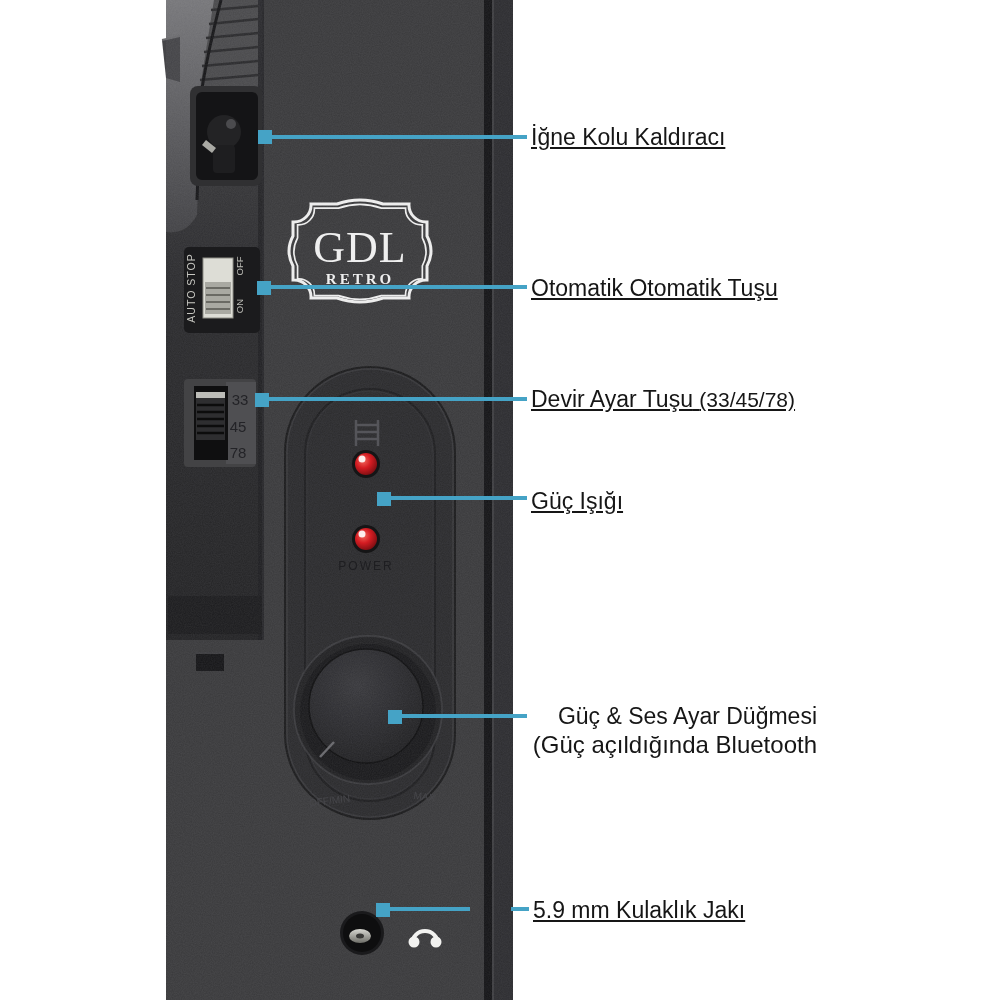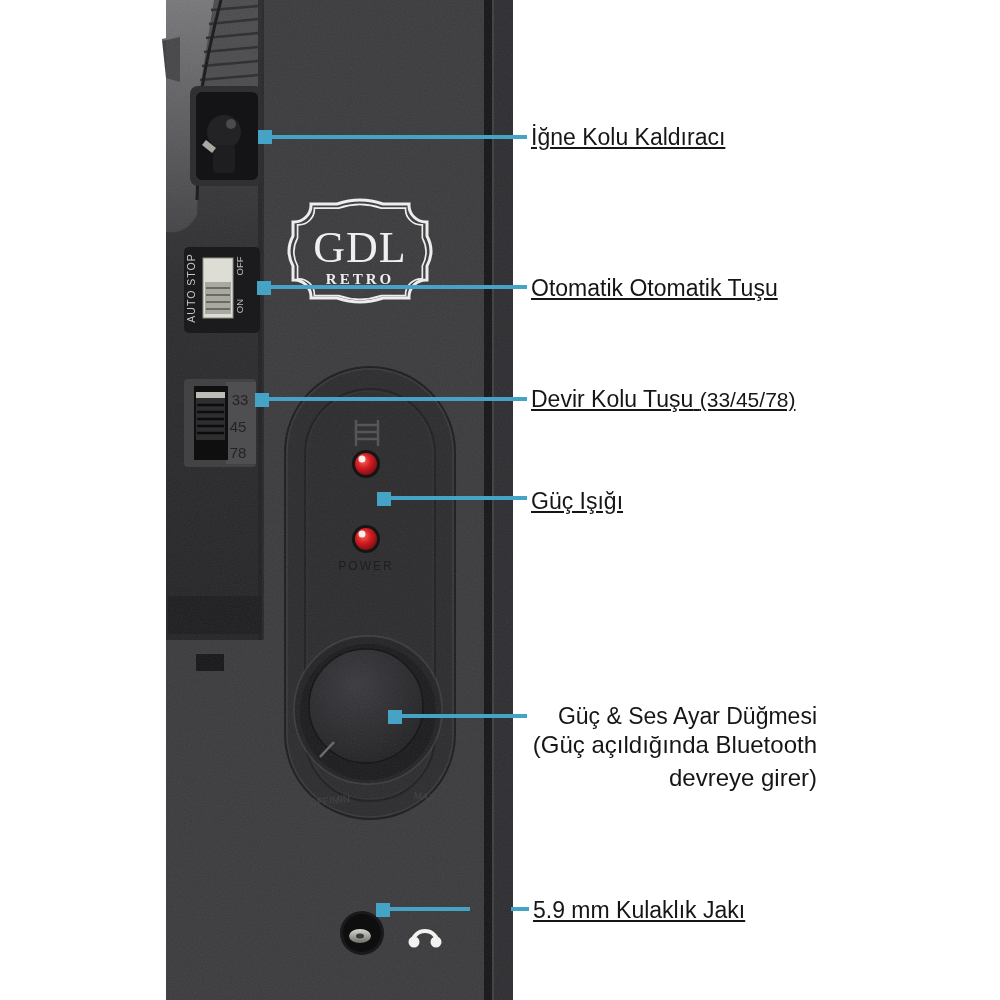--- a/index.html
+++ b/index.html
@@ -199,38 +199,37 @@
   <div>
     <div class="callout-marker" style="left:257px;top:281px"></div>
     <div class="callout-line" style="left:269px;top:285px;width:258px"></div>
     <div class="callout-label" style="left:531px;top:275px">Otomatik Otomatik Tuşu</div>
   </div>
 
   <div>
     <div class="callout-marker" style="left:255px;top:393px"></div>
     <div class="callout-line" style="left:267px;top:397px;width:260px"></div>
     <div class="callout-label" style="left:531px;top:386px">
-      <span>Devir Kolu Tuşu</span>
+      <span>Devir Ayar Tuşu</span>
       <span class="callout-suffix">(33/45/78)</span>
     </div>
   </div>
 
   <div>
     <div class="callout-marker" style="left:377px;top:492px"></div>
     <div class="callout-line" style="left:389px;top:496px;width:138px"></div>
     <div class="callout-label" style="left:531px;top:488px">Güç Işığı</div>
   </div>
 
   <div>
     <div class="callout-marker" style="left:388px;top:710px"></div>
     <div class="callout-line" style="left:400px;top:714px;width:127px"></div>
     <div class="callout-block" style="left:527px;top:703px">
       <div class="main">Güç &amp; Ses Ayar Düğmesi</div>
       <div class="note">(Güç açıldığında Bluetooth</div>
-      <div class="note">devreye girer)</div>
     </div>
   </div>
 
   <div>
     <div class="callout-marker" style="left:376px;top:903px"></div>
     <div class="callout-line" style="left:388px;top:907px;width:82px"></div>
     <div class="callout-line" style="left:511px;top:907px;width:18px"></div>
     <div class="callout-label" style="left:533px;top:897px">5.9 mm Kulaklık Jakı</div>
   </div>
 

